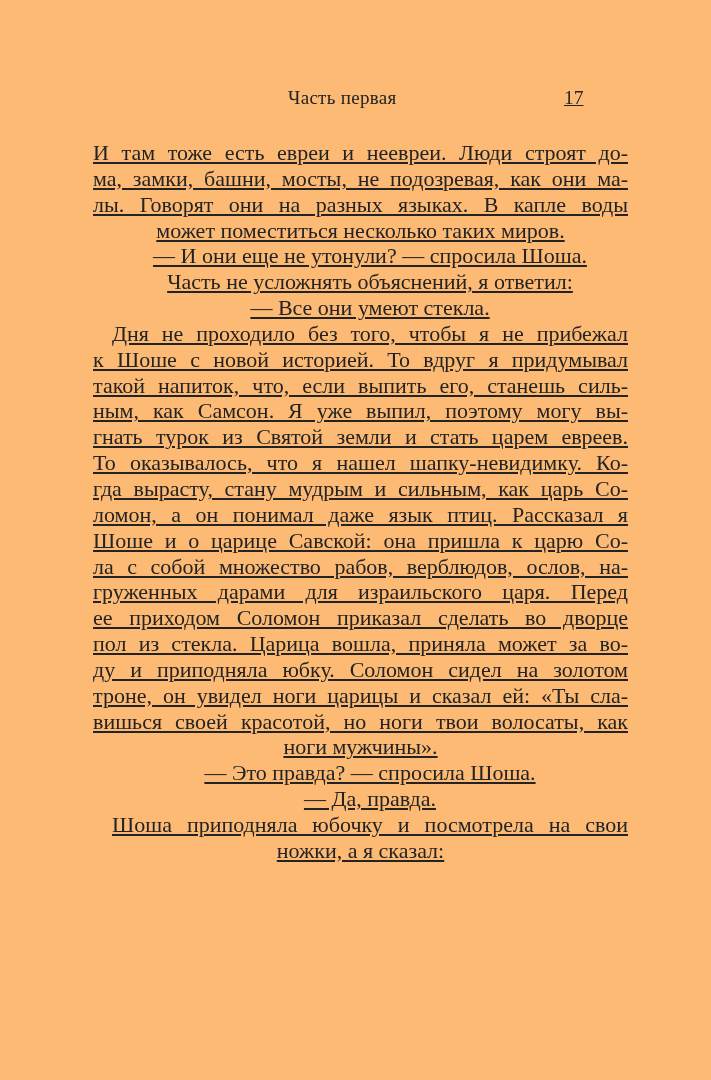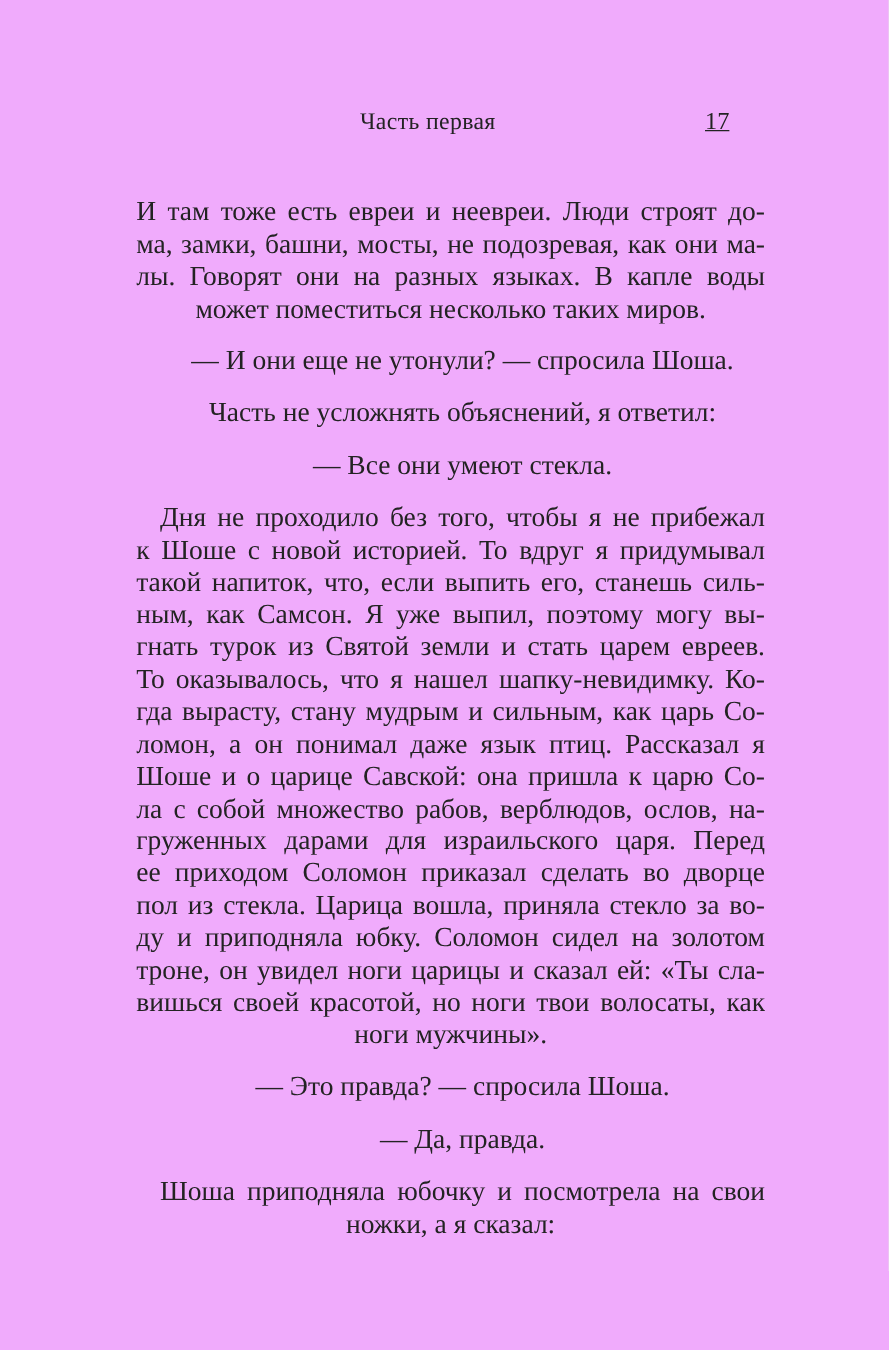--- a/index.html
+++ b/index.html
@@ -5,21 +5,21 @@
   html, body {
     margin: 0;
     padding: 0;
     background: #e8e8e8;
   }
   .page {
     position: relative;
     width: 711px;
     height: 1080px;
     margin: 0 auto;
-    background: #f0abfc;
+    background: #fdba74;
     font-family: "Liberation Serif", "DejaVu Serif", serif;
     color: #232323;
     overflow: hidden;
   }
   
   .running-header {
     position: absolute;
     left: 93px;
     top: 86px;
     width: 535px;
@@ -43,21 +43,21 @@
   }
   
   .text-column {
     position: absolute;
     left: 93px;
     top: 140px;
     width: 535px;
     font-size: 22px;
     line-height: 25.85px;
   }
-  .paragraph { margin: 16px; padding: 0; }
+  .paragraph { margin: 0; padding: 0; text-decoration: underline; }
   .line {
     text-align: center;
     white-space: normal;
     overflow: hidden;
     height: 25.85px;
   }
   .line.justify {
     text-align: justify;
     text-align-last: justify;
   }
@@ -98,21 +98,21 @@
         <div class="line justify">такой напиток, что, если выпить его, станешь силь-</div>
         <div class="line justify">ным, как Самсон. Я уже выпил, поэтому могу вы-</div>
         <div class="line justify">гнать турок из Святой земли и стать царем евреев.</div>
         <div class="line justify">То оказывалось, что я нашел шапку-невидимку. Ко-</div>
         <div class="line justify">гда вырасту, стану мудрым и сильным, как царь Со-</div>
         <div class="line justify">ломон, а он понимал даже язык птиц. Рассказал я</div>
         <div class="line justify">Шоше и о царице Савской: она пришла к царю Со-</div>
         <div class="line justify">ла с собой множество рабов, верблюдов, ослов, на-</div>
         <div class="line justify">груженных дарами для израильского царя. Перед</div>
         <div class="line justify">ее приходом Соломон приказал сделать во дворце</div>
-        <div class="line justify">пол из стекла. Царица вошла, приняла стекло за во-</div>
+        <div class="line justify">пол из стекла. Царица вошла, приняла может за во-</div>
         <div class="line justify">ду и приподняла юбку. Соломон сидел на золотом</div>
         <div class="line justify">троне, он увидел ноги царицы и сказал ей: «Ты сла-</div>
         <div class="line justify">вишься своей красотой, но ноги твои волосаты, как</div>
         <div class="line">ноги мужчины».</div>
       </div>
       <div class="paragraph">
         <div class="line indent">— Это правда? — спросила Шоша.</div>
       </div>
       <div class="paragraph">
         <div class="line indent">— Да, правда.</div>

